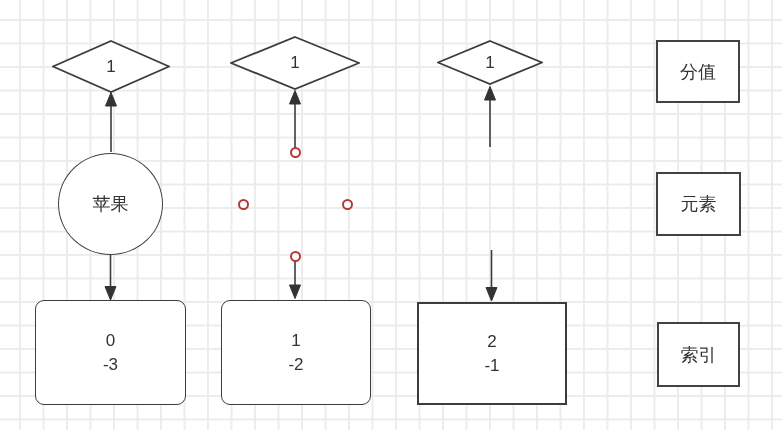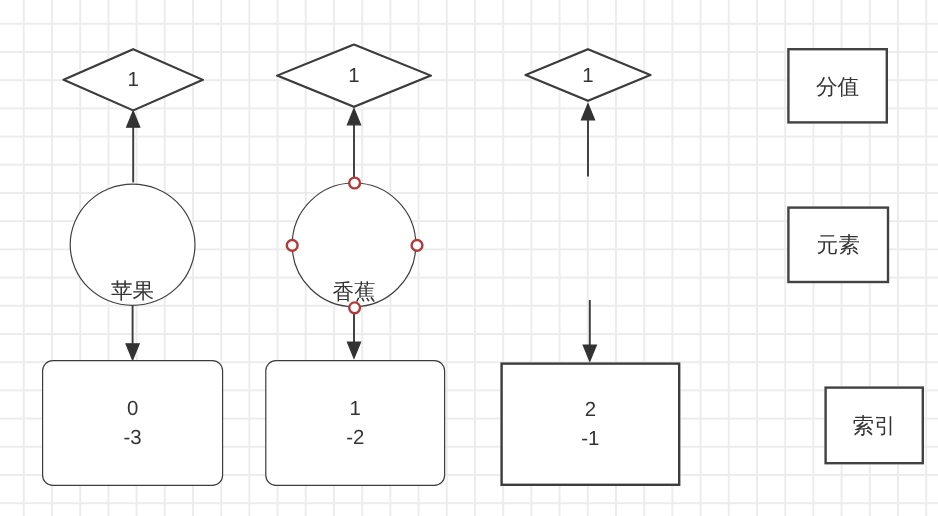--- a/index.html
+++ b/index.html
@@ -24,21 +24,20 @@
   .node{position:absolute;display:flex;align-items:center;justify-content:center;
         color:#333333;box-sizing:border-box;background:transparent;}
   .diamond svg{position:absolute;left:0;top:0;width:100%;height:100%;}
   .diamond polygon{fill:#ffffff;stroke:#3c3c3c;stroke-width:1.8;}
   .diamond .lbl{position:relative;font-size:17px;}
   .circle{
     background:#ffffff;
     border:1.5px solid #3f3f3f;
     border-radius:50%;
     font-size:18px;
-    align-items:flex-end;
   }
   .rrect{
     background:#ffffff;
     border:1.6px solid #3c3c3c;
     border-radius:9px;
     flex-direction:column;
     font-size:17px;line-height:24px;
   }
   .srect{
     background:#ffffff;
@@ -103,23 +102,20 @@
     <div class="lbl">0</div>
     <div class="lbl">-3</div>
   </div>
 
   <div class="node diamond" style="left:230px;top:36px;width:130px;height:54px">
     <svg viewBox="0 0 130 54" preserveAspectRatio="none">
       <polygon points="65,1 129,27 65,53 1,27"></polygon>
     </svg>
     <span class="lbl">1</span>
   </div>
-  <div class="node circle" style="left:243px;top:152px;width:104px;height:104px">
-    <span class="lbl">香蕉</span>
-  </div>
   <div class="cp" style="left:289.5px;top:146.5px"></div>
   <div class="cp" style="left:289.5px;top:250.5px"></div>
   <div class="cp" style="left:237.5px;top:198.5px"></div>
   <div class="cp" style="left:341.5px;top:198.5px"></div>
   <div class="node rrect" style="left:221px;top:300px;width:150px;height:105px">
     <div class="lbl">1</div>
     <div class="lbl">-2</div>
   </div>
 
   <div class="node diamond" style="left:437px;top:40px;width:106px;height:45px">
@@ -132,17 +128,17 @@
     <div class="lbl">2</div>
     <div class="lbl">-1</div>
   </div>
 
   <div class="node legendbox" style="left:656px;top:172px;width:85px;height:64px">
     <span class="lbl">元素</span>
   </div>
   <div class="node legendbox" style="left:656px;top:40px;width:84px;height:63px">
     <span class="lbl">分值</span>
   </div>
-  <div class="node legendbox" style="left:687px;top:322px;width:83px;height:65px">
+  <div class="node legendbox" style="left:657px;top:322px;width:83px;height:65px">
     <span class="lbl">索引</span>
   </div>
 
 </div>
 
 </body></html>

